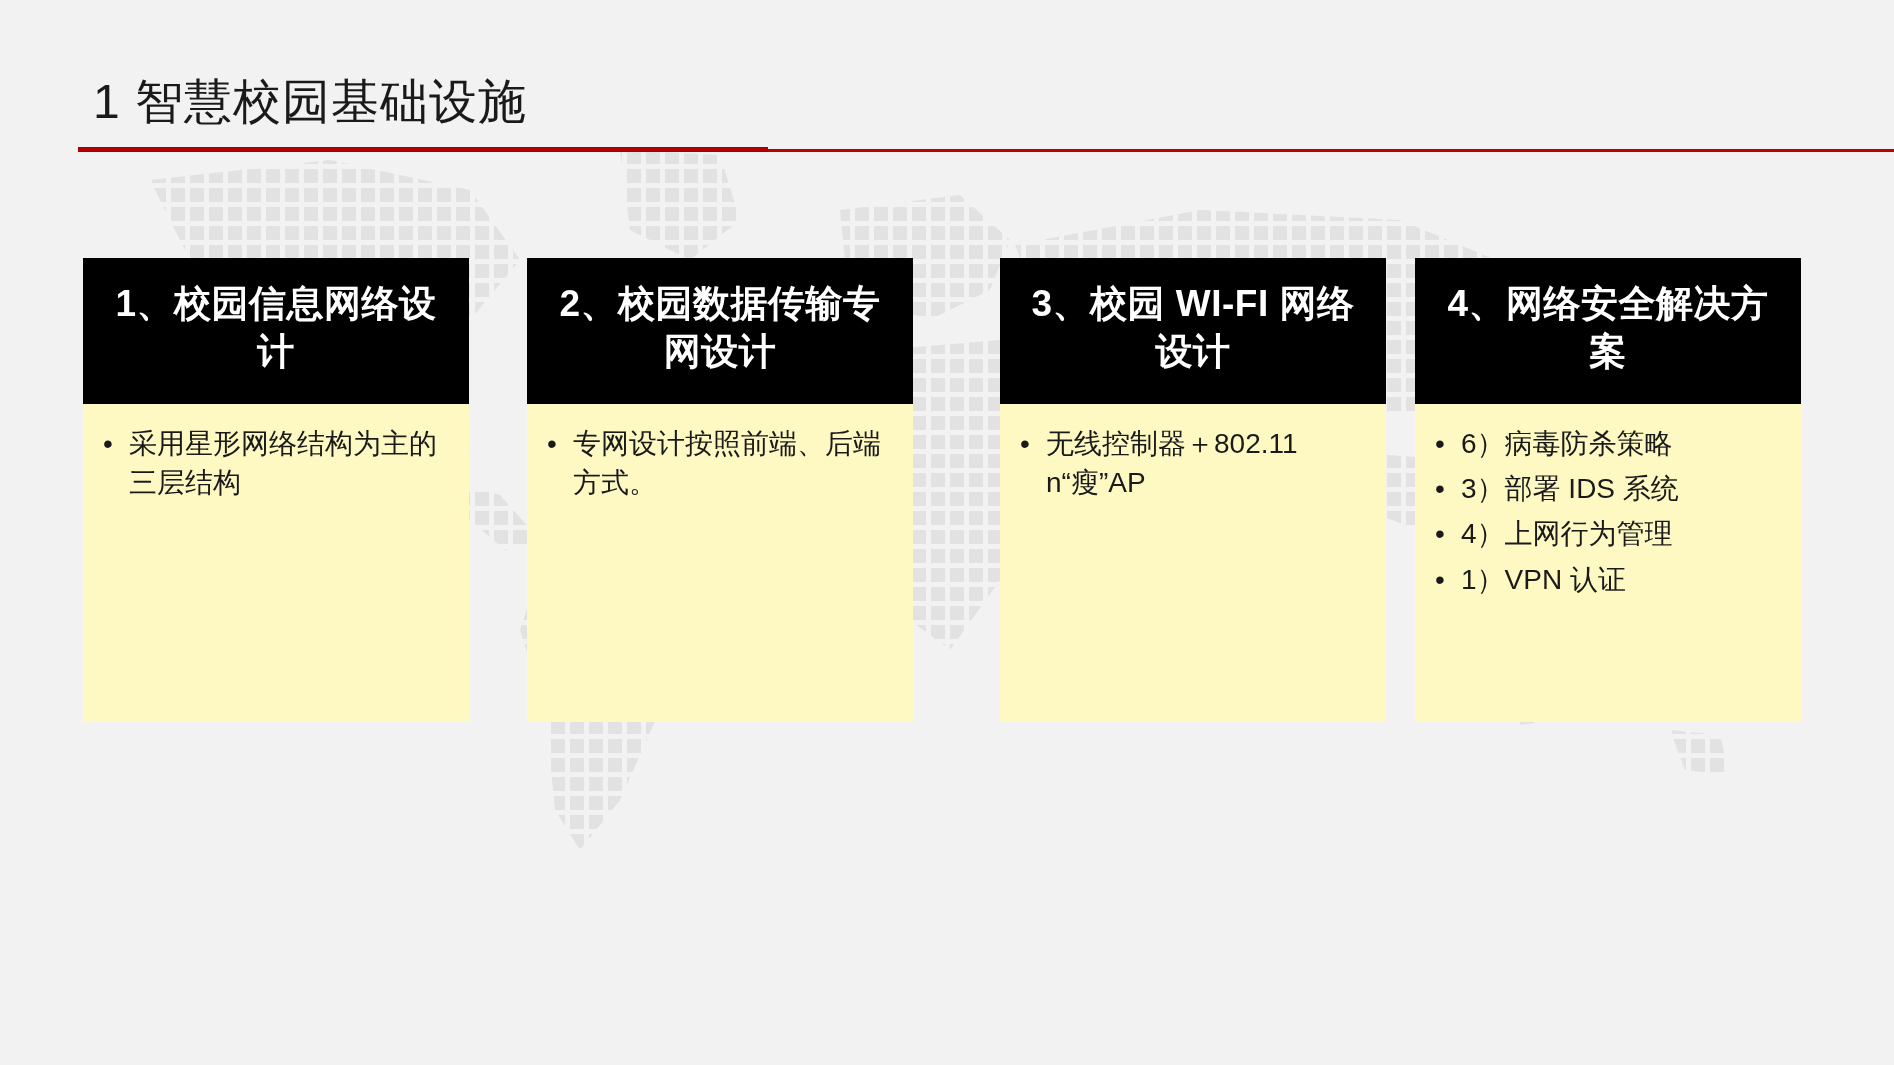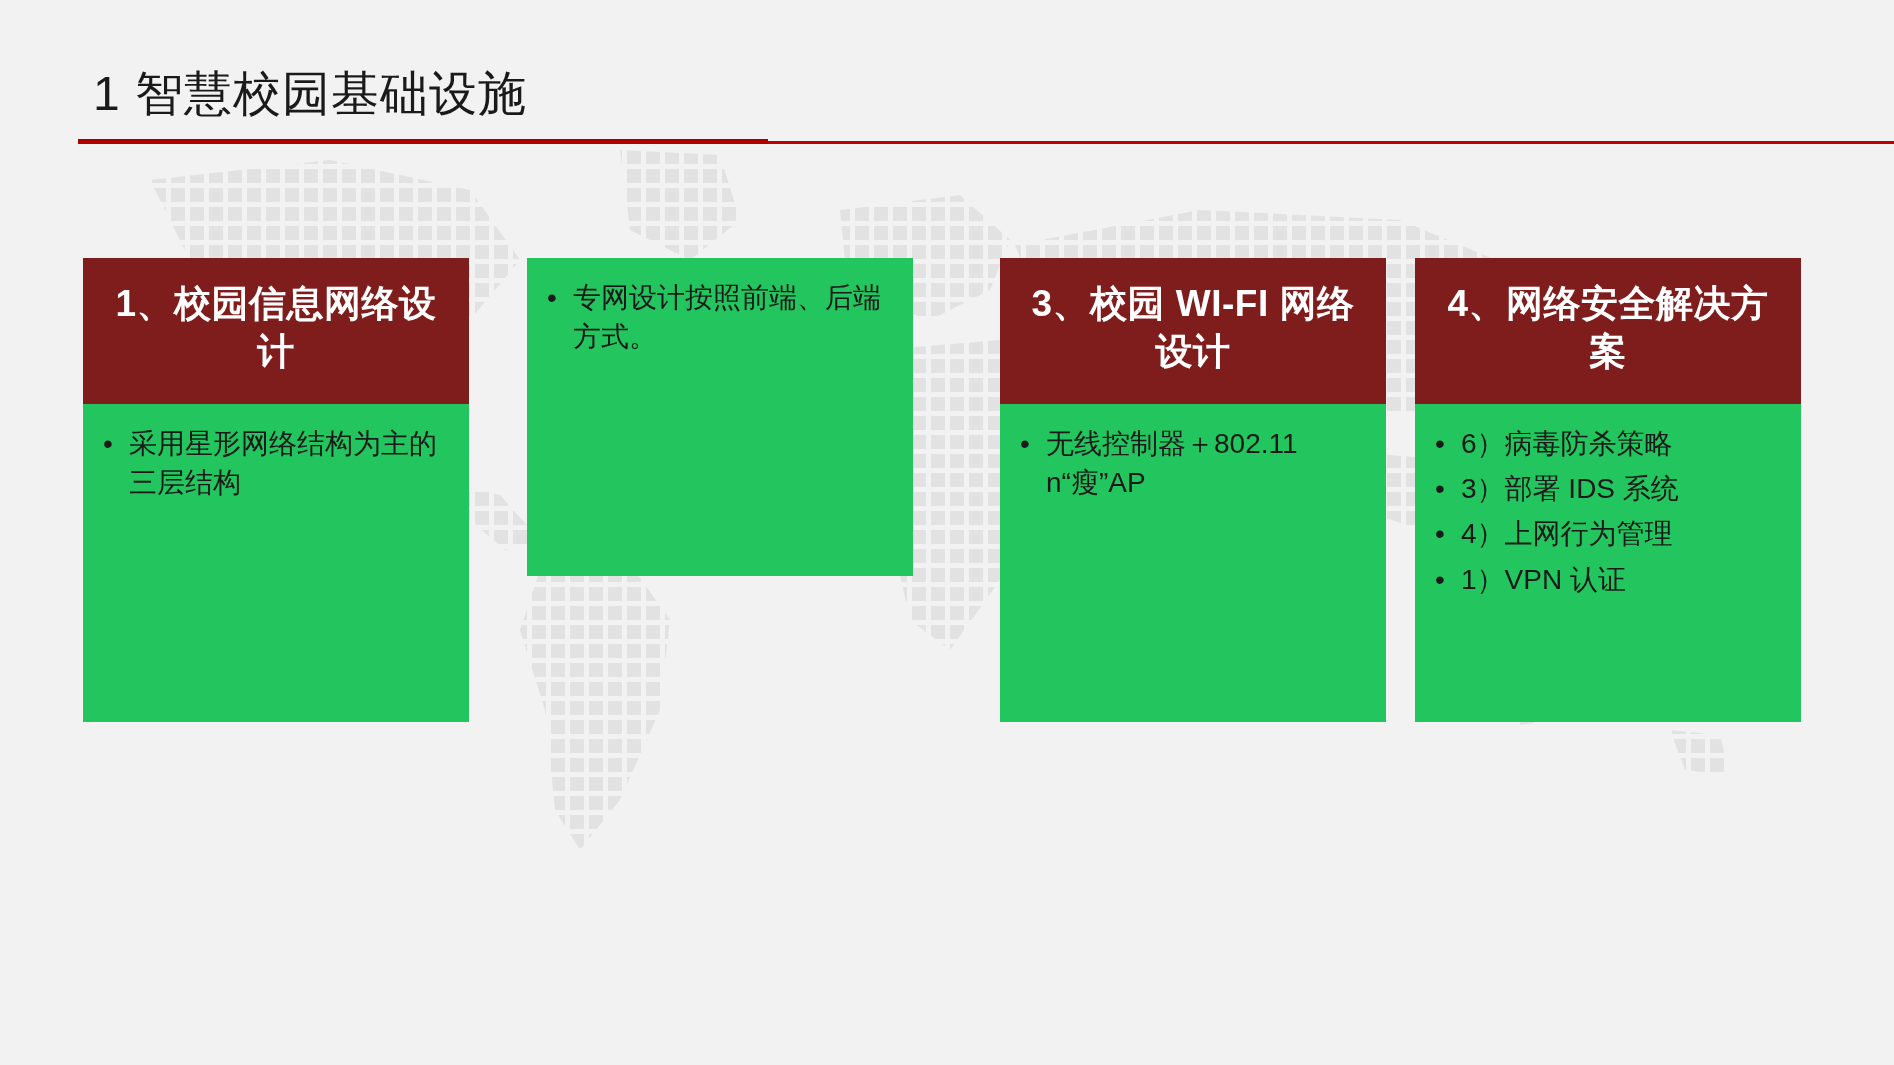--- a/index.html
+++ b/index.html
@@ -21,21 +21,21 @@
     left: 0; top: 150px;
     width: 1894px;
     height: 800px;
     pointer-events: none;
     opacity: 1;
   }
 
   
   #slide-header {
     position: absolute;
-    left: 0; top: 4px;
+    left: 0; top: 12px;
     width: 1894px;
     height: 215px;
   }
   #page-title {
     position: absolute;
     left: 93px;
     top: 58px;
     font-size: 48px;
     font-weight: 400;
     color: #1a1a1a;
@@ -81,37 +81,37 @@
     position: absolute;
     top: 0;
     width: 386px;
   }
   .card.c0 { left: 83px; }
   .card.c1 { left: 527px; }
   .card.c2 { left: 971px; padding-left: 29px; }
   .card.c3 { left: 1415px; }
 
   .card-header {
-    background: #7f1d1d;
+    background: #000000;
     color: #ffffff;
     font-size: 37px;
     font-weight: 700;
     line-height: 1.30;
     text-align: center;
     padding: 22px 14px 20px 14px;
     box-sizing: border-box;
     letter-spacing: 0.5px;
   }
   .card.c0 .card-header { min-height: 146px; }
   .card.c1 .card-header { min-height: 146px; }
   .card.c2 .card-header { min-height: 146px; }
   .card.c3 .card-header { min-height: 146px; text-align: center; }
 
   .card-body {
-    background: #22c55e;
+    background: #fef9c3;
     min-height: 318px;
     padding: 20px 12px 16px 16px;
     box-sizing: border-box;
   }
   .bullet-list {
     list-style: none;
     margin: 0;
     padding: 0;
   }
   .bullet-item {
@@ -187,20 +187,21 @@
   <div class="card c0">
     <div class="card-header">1、校园信息网络设计</div>
     <div class="card-body">
       <ul class="bullet-list">
         <li class="bullet-item">采用星形网络结构为主的三层结构</li>
       </ul>
     </div>
   </div>
 
   <div class="card c1">
+    <div class="card-header">2、校园数据传输专网设计</div>
     <div class="card-body">
       <ul class="bullet-list">
         <li class="bullet-item">专网设计按照前端、后端方式。</li>
       </ul>
     </div>
   </div>
 
   <div class="card c2">
     <div class="card-header">3、校园 WI-FI 网络设计</div>
     <div class="card-body">

